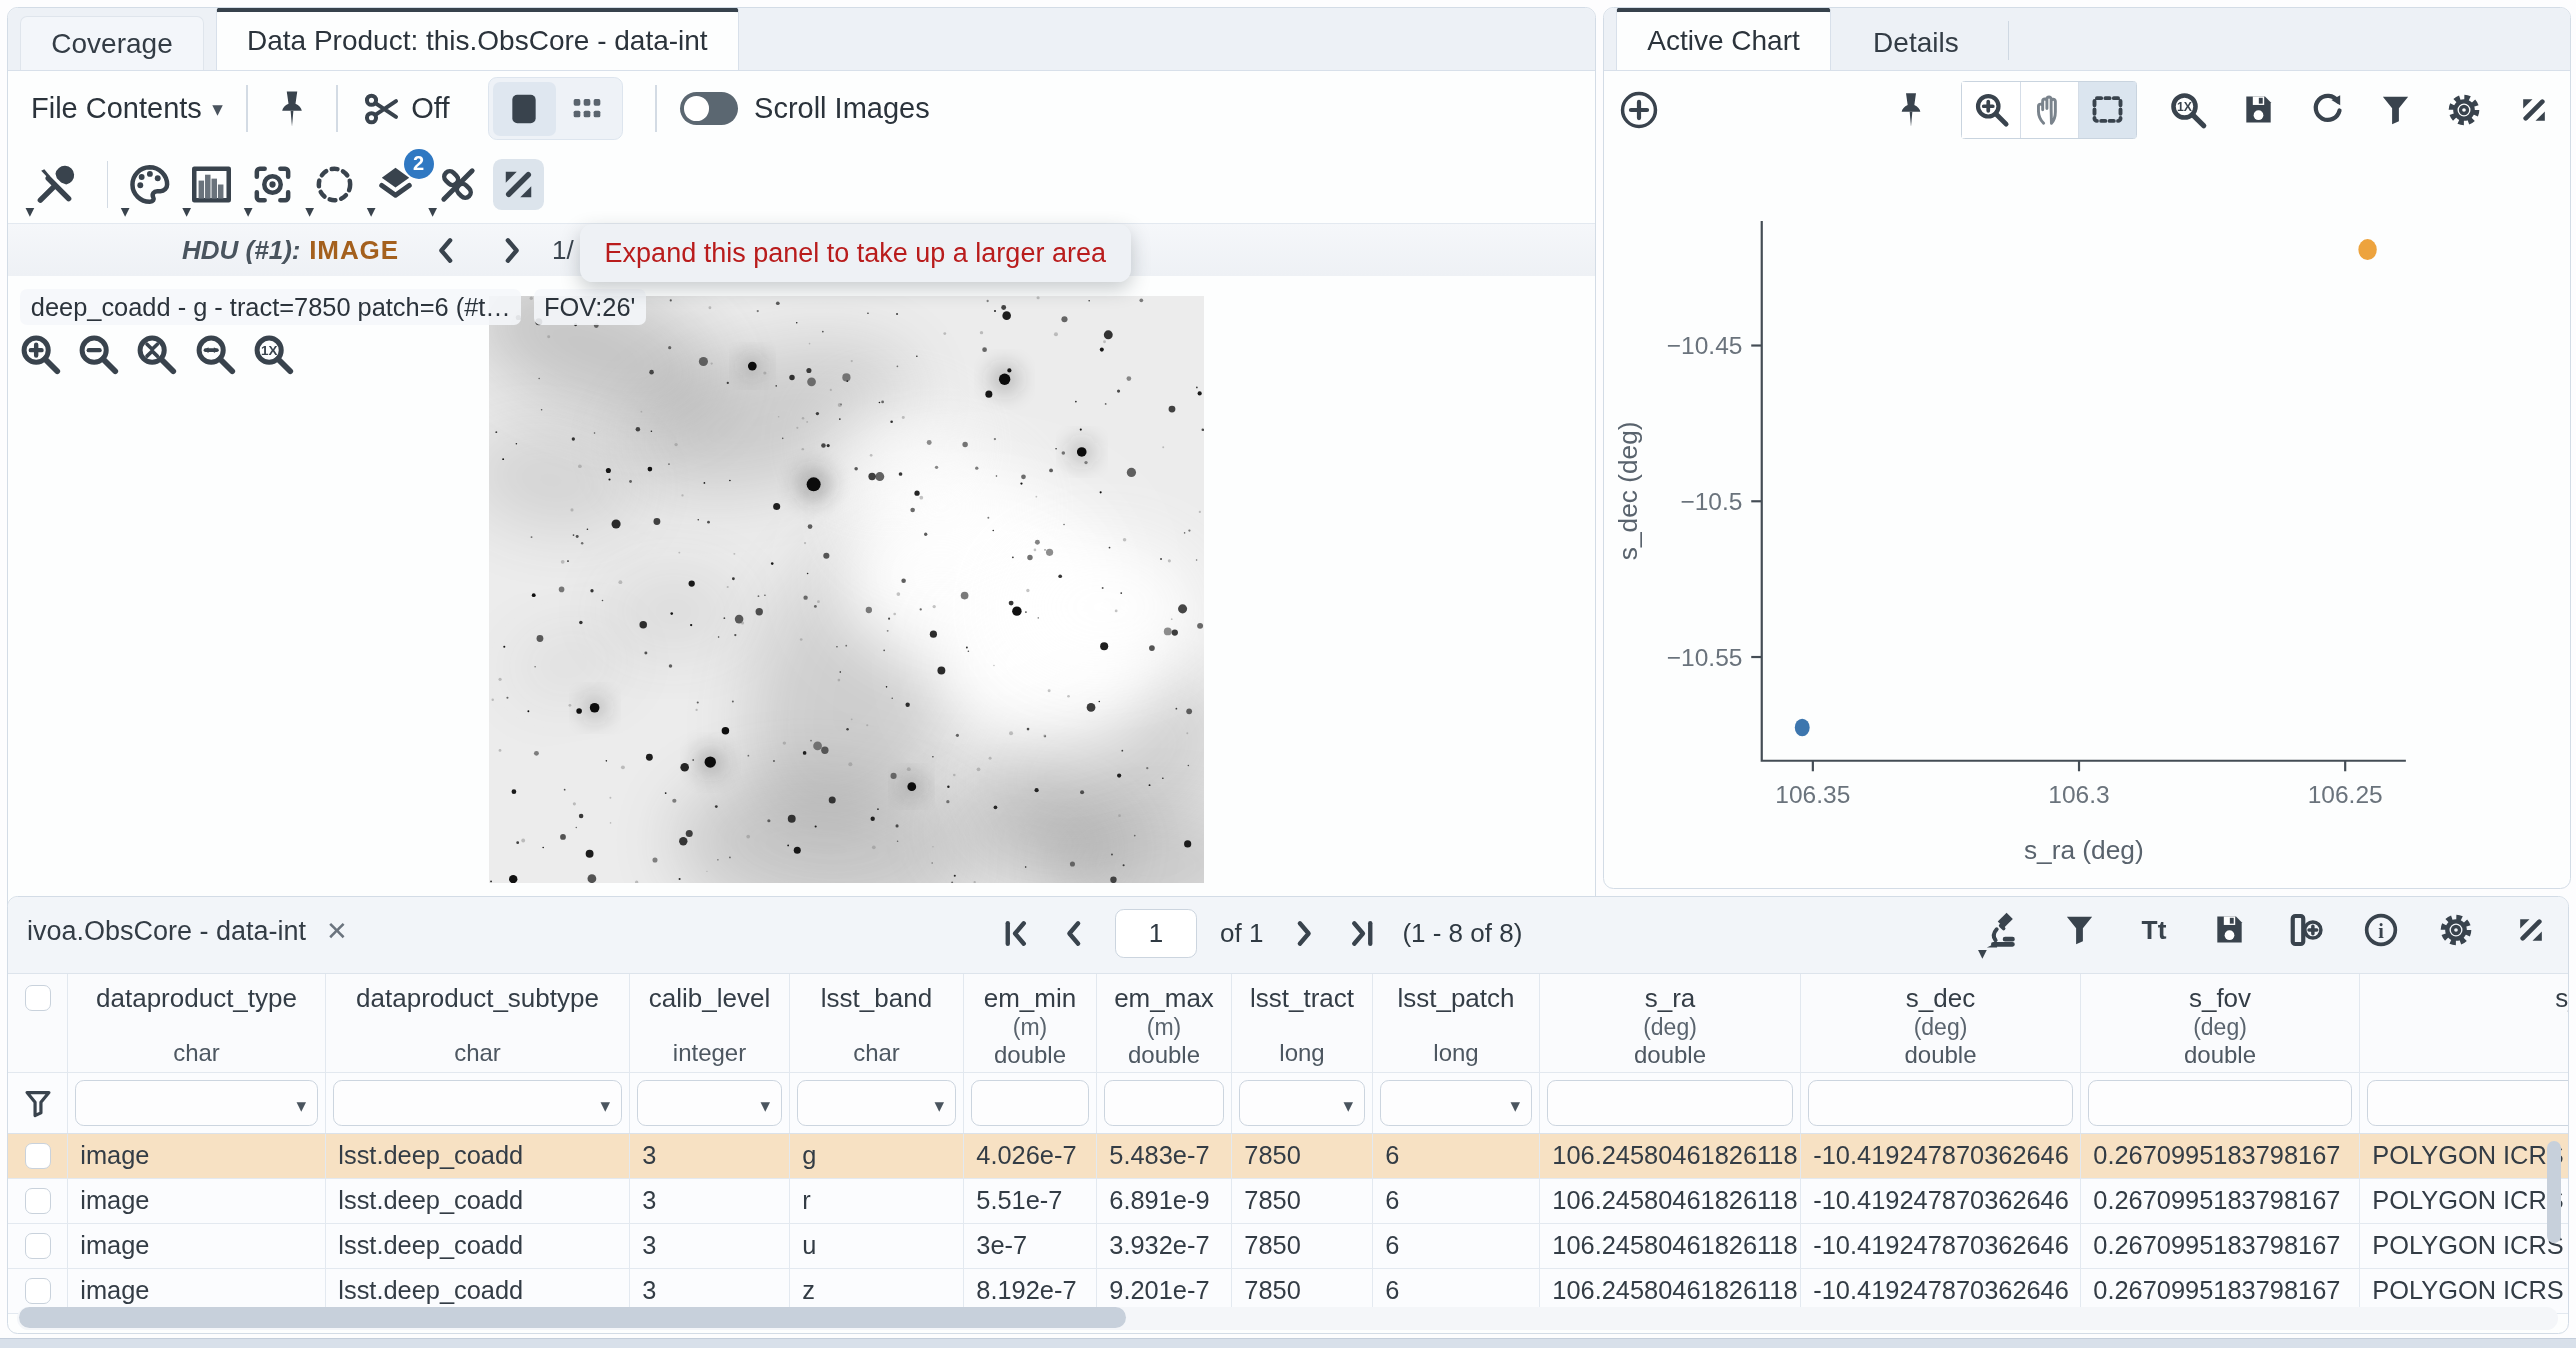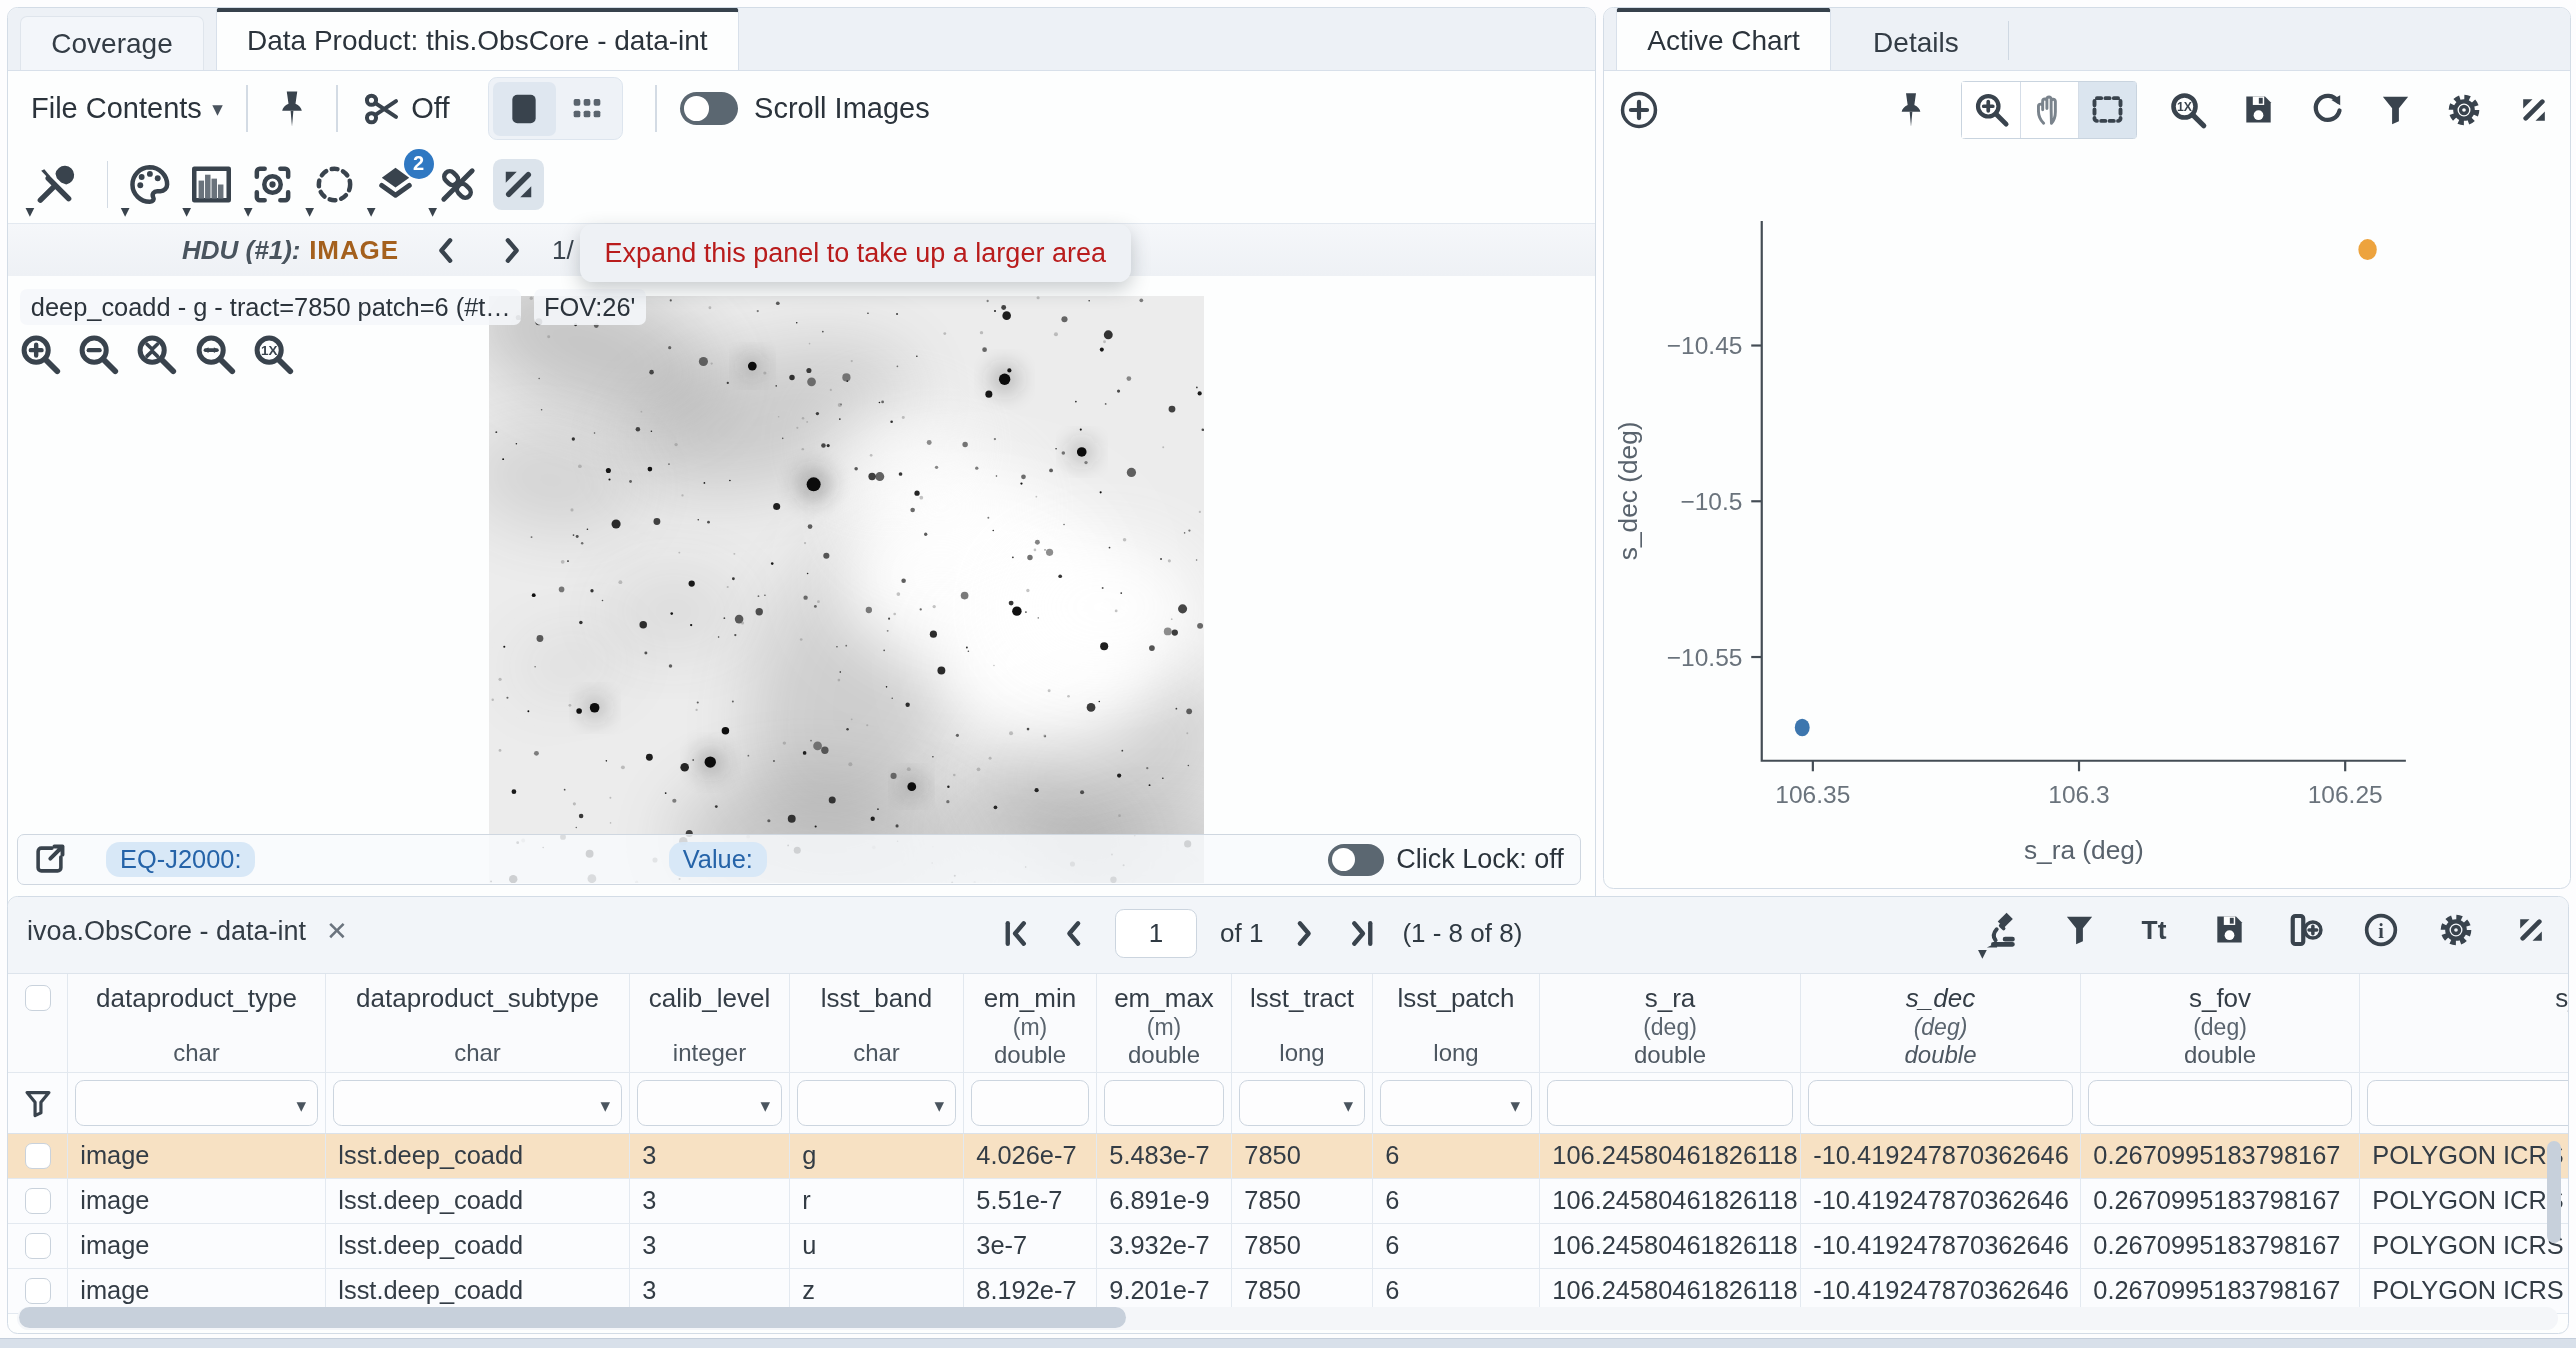--- a/index.html
+++ b/index.html
@@ -783,34 +783,20 @@
           <use href="#i-magfill"></use>
         </svg>
       </span>
     <span class="icon-btn">
         <svg class="ic" width="46" height="46" viewBox="0 0 24 24">
           <use href="#i-mag1x"></use>
         </svg>
       </span>
   </div>
 
-  <div id="readout-bar">
-    <span class="icon-btn" style="margin:0 14px 0 12.3px">
-        <svg class="ic" width="39" height="39" viewBox="0 0 24 24">
-          <use href="#i-extlink"></use>
-        </svg>
-      </span>
-    <span class="ro-chip" style="margin-left:23px">EQ-J2000:</span>
-    <span class="ro-chip" style="position:absolute;left:651px">Value:</span>
-    <span style="margin-left:auto"></span>
-    <div class="toggle" style="width:56px;height:32px">
-        <div class="knob" style="width:23px;height:23px"></div>
-      </div>
-    <span class="lock-label">Click Lock: off</span>
-  </div>
 </section>
 
 <section class="panel" id="panel-chart">
   <div class="tabstrip">
     <div class="tab active">
         <span>Active Chart</span>
       </div>
     <div class="tab inactive" style="background:transparent;border:none">
         <span>Details</span>
       </div>
@@ -1018,21 +1004,21 @@
         <div class="hcell" style="width: 167px;">
           <span class="hname">lsst_patch</span>
           <span class="hunit"></span>
           <span class="htype">long</span>
         </div>
         <div class="hcell" style="width: 261px;">
           <span class="hname">s_ra</span>
           <span class="hunit">(deg)</span>
           <span class="htype">double</span>
         </div>
-        <div class="hcell" style="width: 280px; font-style: italic;">
+        <div class="hcell" style="width: 280px;">
           <span class="hname">s_dec</span>
           <span class="hunit">(deg)</span>
           <span class="htype">double</span>
         </div>
         <div class="hcell" style="width: 279px;">
           <span class="hname">s_fov</span>
           <span class="hunit">(deg)</span>
           <span class="htype">double</span>
         </div>
         <div class="hcell" style="width: 491px;">

